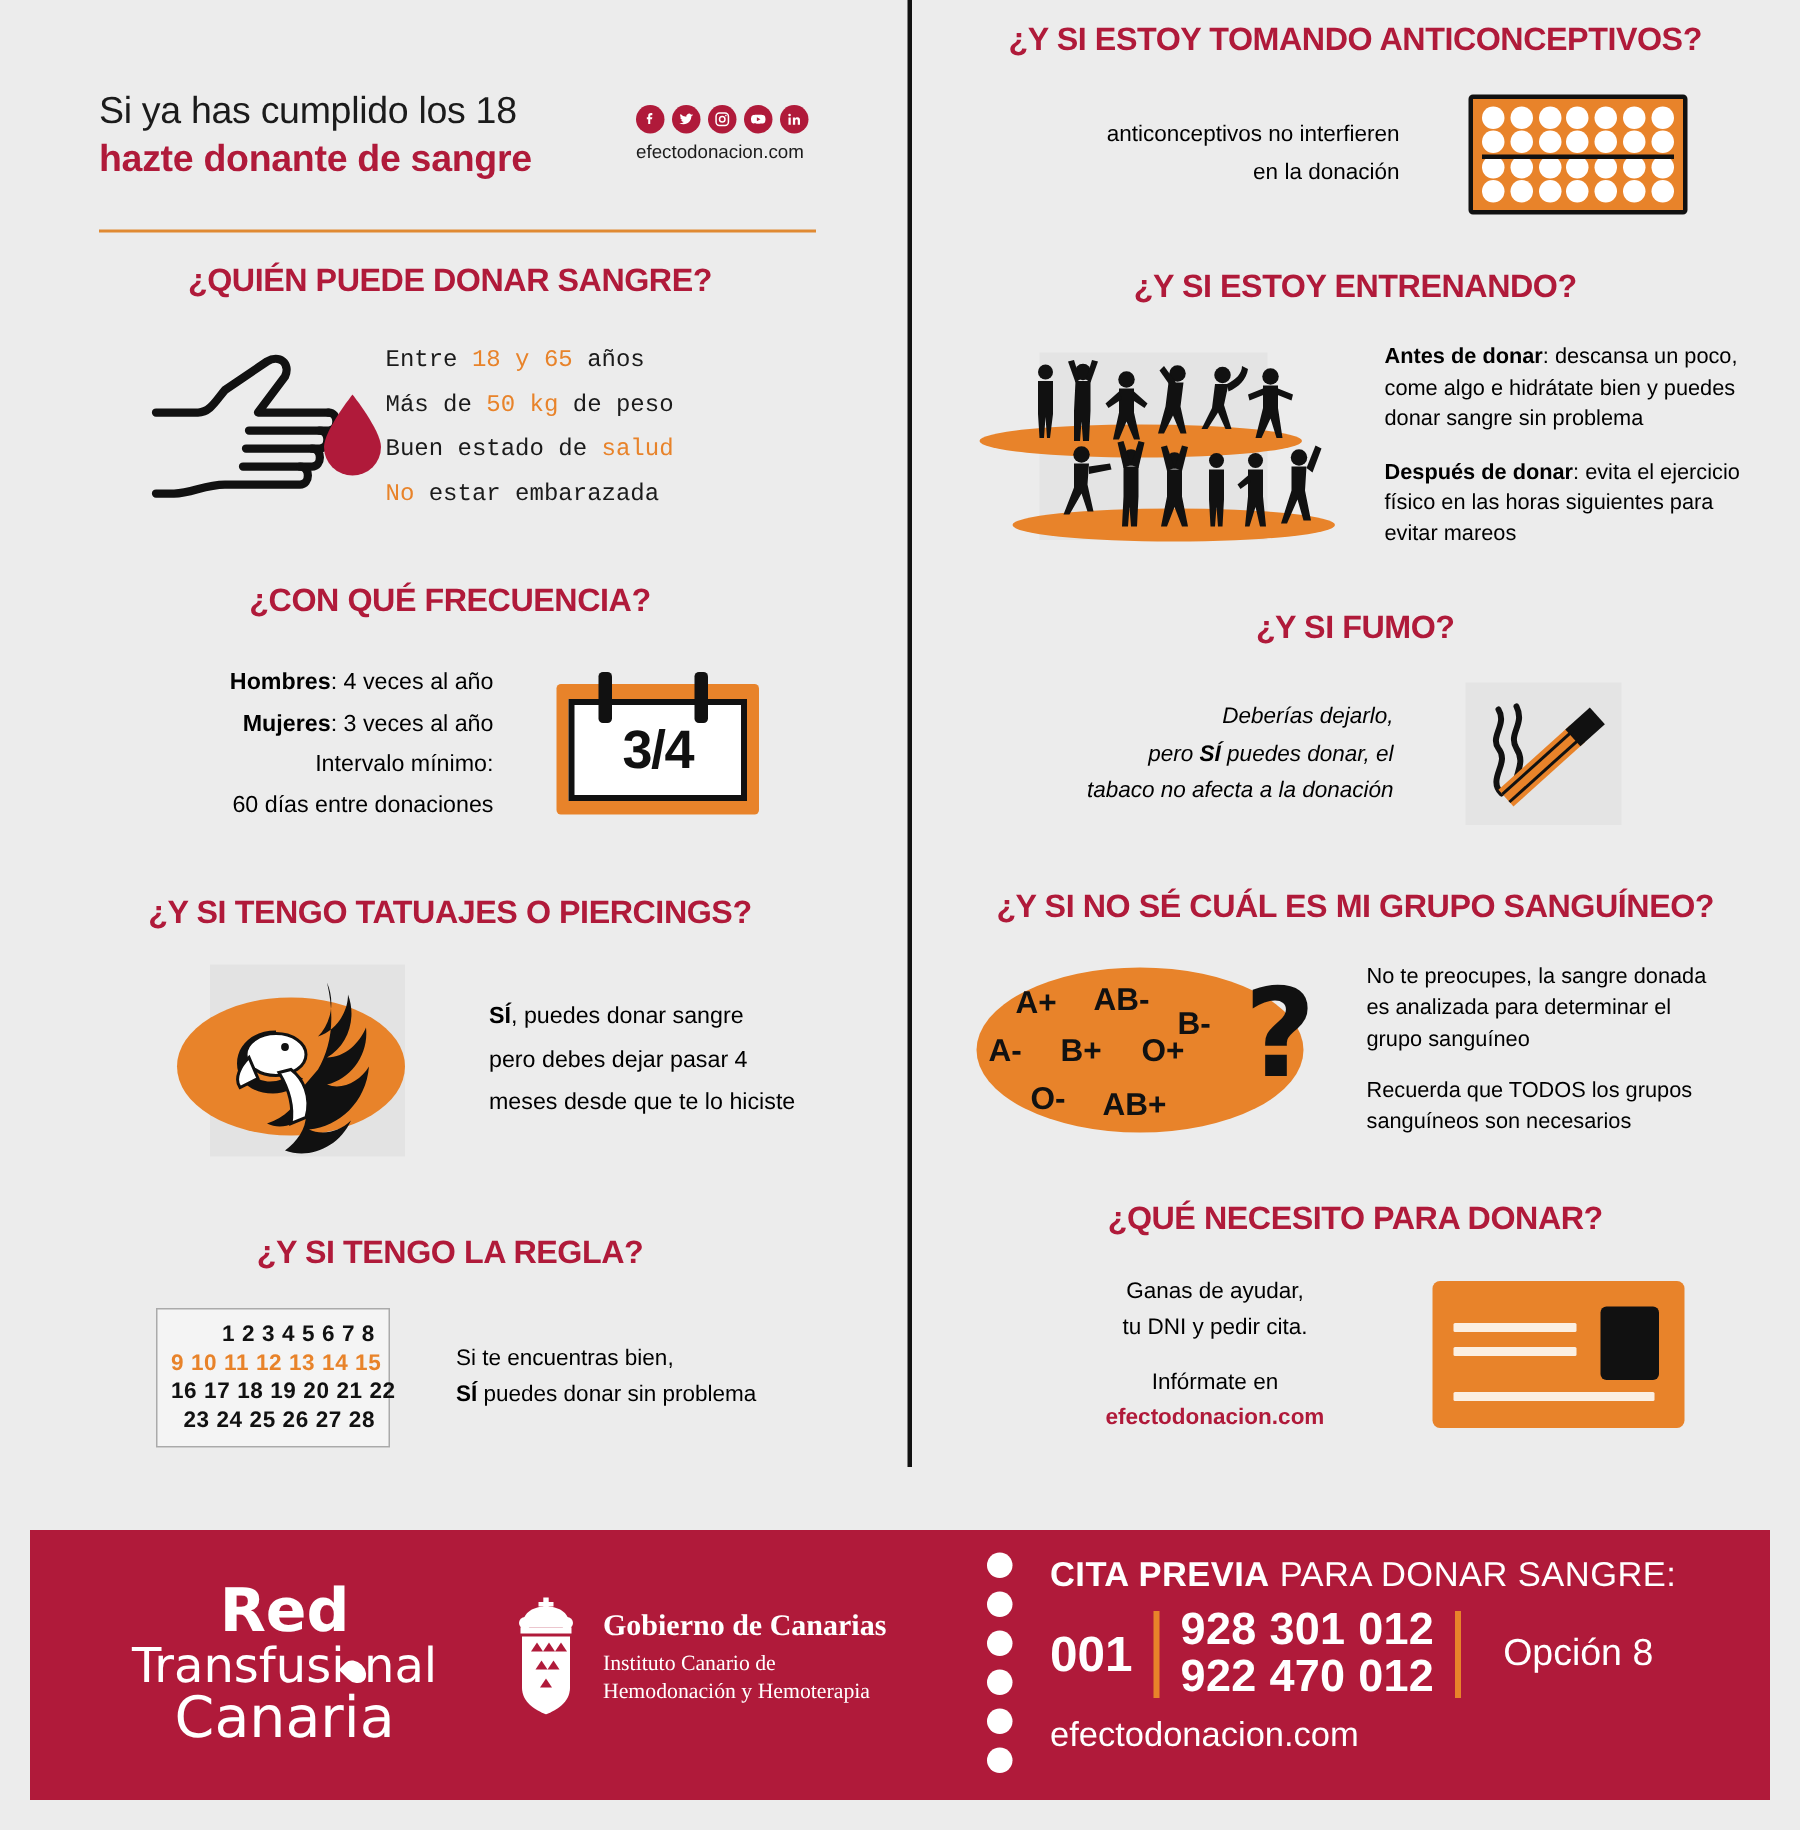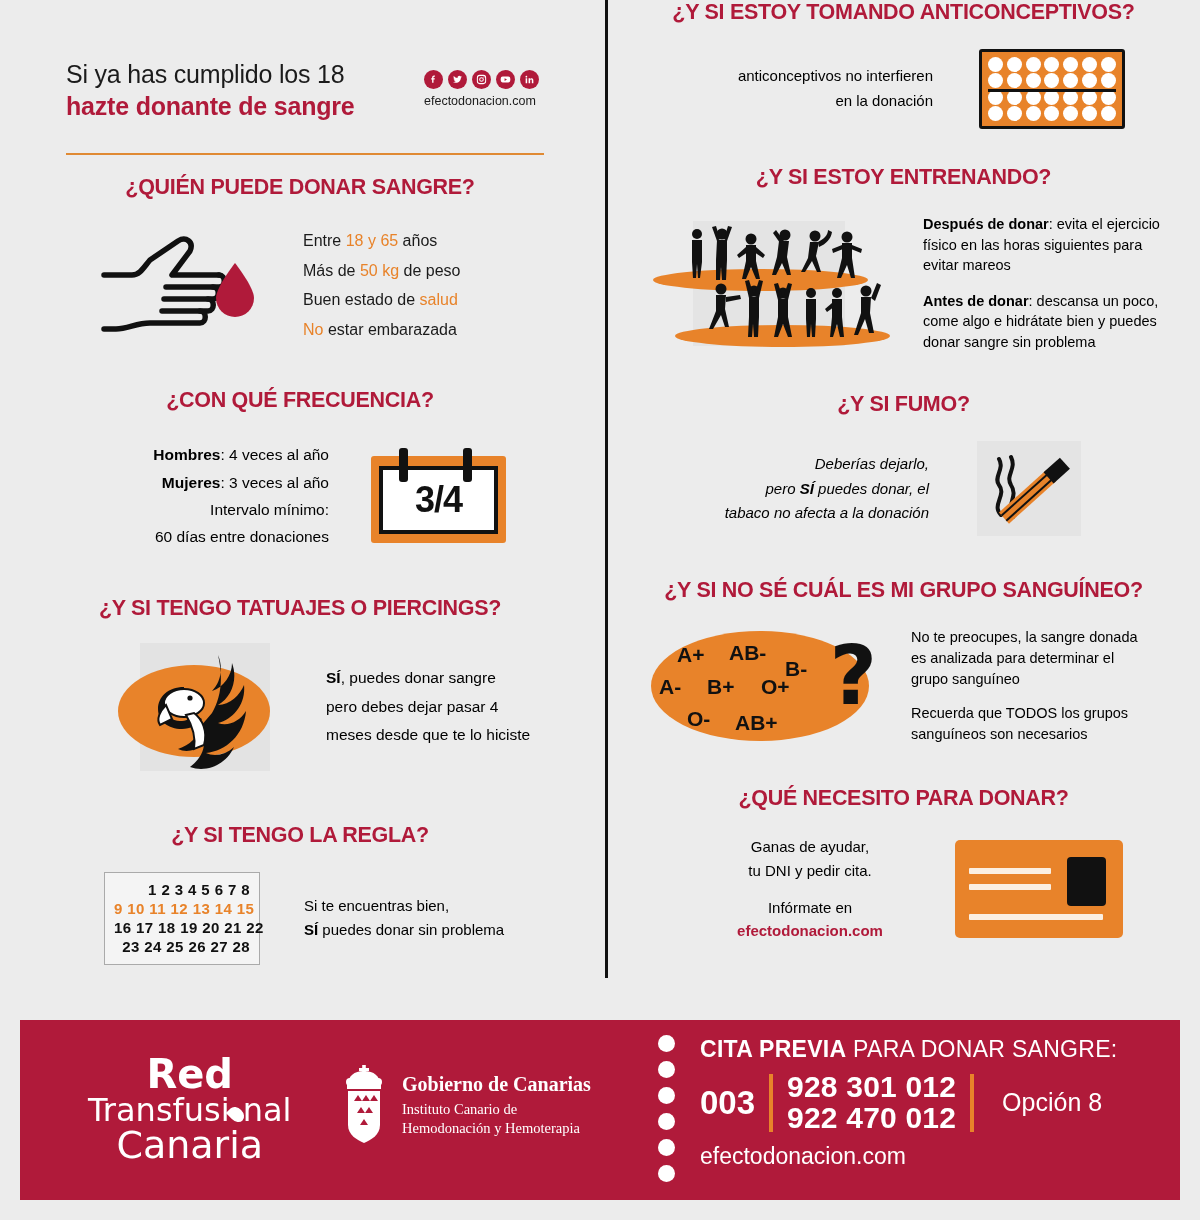--- a/index.html
+++ b/index.html
@@ -27,21 +27,21 @@
   .divider { position: absolute; left: 605px; top: 0; width: 3px; height: 978px; background: #111; }
 
   .sec-title { text-align: center; font-size: 21.5px; font-weight: bold; color: #B01A3A; letter-spacing: -0.3px; }
   .sec { position: relative; }
   .b { font-weight: bold; }
   .org { color: #E8832A; }
 
   
   .s1 { margin-top: 0; }
   .s1-row { display: flex; align-items: center; margin-top: 26px; padding-left: 92px; }
-  .s1-txt { margin-left: 46px; font-size: 16px; line-height: 1.85; color: #1b1b1b; }
+  .s1-txt { font-size: 16px; line-height: 1.85; color: #1b1b1b; font-family: Liberation Mono, monospace; }
 
   
   .s2 { margin-top: 44px; }
   .s2-row { display: flex; align-items: center; justify-content: center; margin-top: 28px; }
   .s2-txt { width: 235px; text-align: right; font-size: 15.5px; line-height: 1.75; }
   .cal { margin-left: 42px; position: relative; width: 135px; height: 95px; }
   .cal-body { position: absolute; left: 0; top: 8px; width: 135px; height: 87px; background: #E8832A; border-radius: 3px; }
   .cal-inner { position: absolute; left: 8px; top: 18px; width: 119px; height: 68px; background: #fff; border: 4px solid #111; display: flex; align-items: center; justify-content: center; }
   .cal-num { font-size: 36px; font-weight: bold; color: #111; letter-spacing: -1px; }
   .cal-ring { position: absolute; width: 9px; height: 34px; background: #111; border-radius: 3px; top: 0; }
@@ -56,21 +56,21 @@
 
   
   .s4 { margin-top: 52px; }
   .s4-row { display: flex; align-items: center; margin-top: 24px; padding-left: 104px; }
   .calend { width: 156px; background: #f4f4f4; border: 1px solid #aaa; padding: 7px 9px; }
   .cal-line { font-size: 15px; font-weight: bold; color: #111; text-align: right; line-height: 1.28; letter-spacing: 0.4px; white-space: nowrap; }
   .cal-line.o { color: #E8832A; }
   .s4-txt { margin-left: 44px; font-size: 15px; line-height: 1.6; }
 
   
-  .r1 { }
+  .r1 { padding-top: 14px; }
   .r-row { display: flex; align-items: center; margin-top: 24px; }
   .r-txt-right { text-align: right; font-size: 15px; line-height: 1.65; }
 
   
   .blister { width: 146px; height: 80px; background: #E8832A; border: 3px solid #111; border-radius: 3px; padding: 5px 4px; display: flex; flex-direction: column; justify-content: space-between; position: relative; }
   .blister-row { display: flex; justify-content: space-around; }
   .pill { width: 15px; height: 15px; border-radius: 50%; background: #fff; }
   .blister-bar { position: absolute; left: 6px; right: 6px; top: 50%; height: 3px; background: #111; }
 
   
@@ -388,22 +388,22 @@
                 </g>
               <g transform="translate(202,58)">
                   <circle cx="11" cy="12" r="5.5"></circle>
                   <path d="M6 18h10l-1 16 4 20h-5l-4-14-7 16H-1l7-22z"></path>
                   <path d="M16 19 22 4l4 2-6 16z"></path>
                 </g>
             </g>
           </svg>
         </div>
         <div class="r2-txt" style="width:238px;">
+          <p><span class="b">Antes de donar</span><span>: descansa un poco, come algo e hidrátate bien y puedes donar sangre sin problema</span></p>
           <p><span class="b">Después de donar</span><span>: evita el ejercicio físico en las horas siguientes para evitar mareos</span></p>
-          <p><span class="b">Antes de donar</span><span>: descansa un poco, come algo e hidrátate bien y puedes donar sangre sin problema</span></p>
         </div>
       </div>
     </div>
 
     <div class="sec r3">
       <div class="sec-title">¿Y SI FUMO?</div>
       <div class="r-row" style="padding-left:56px;font-style:italic;">
         <div class="r-txt-right" style="width:266px;">
           <div>Deberías dejarlo,</div>
           <div><span>pero </span><span class="b">SÍ</span><span> puedes donar, el</span></div>
@@ -510,21 +510,21 @@
       <i class="dot"></i>
       <i class="dot"></i>
       <i class="dot"></i>
       <i class="dot"></i>
       <i class="dot"></i>
   </div>
 
   <div class="cta">
     <div class="cta-h"><span class="b">CITA PREVIA</span><span> PARA DONAR SANGRE:</span></div>
     <div class="phone-row">
-      <span class="ph-012">003</span>
+      <span class="ph-012">001</span>
       <span class="vbar"></span>
       <span class="ph-nums">
         <span>928 301 012</span><br>
         <span>922 470 012</span>
       </span>
       <span class="vbar"></span>
       <span class="ph-opt">Opción 8</span>
     </div>
     <div class="cta-url">efectodonacion.com</div>
   </div>

